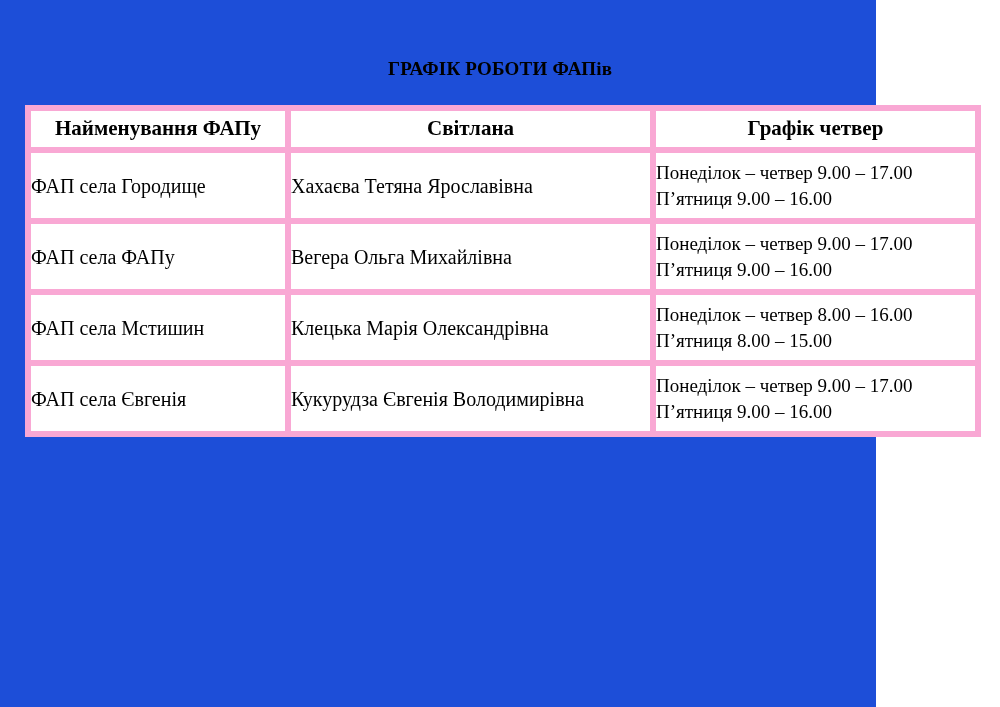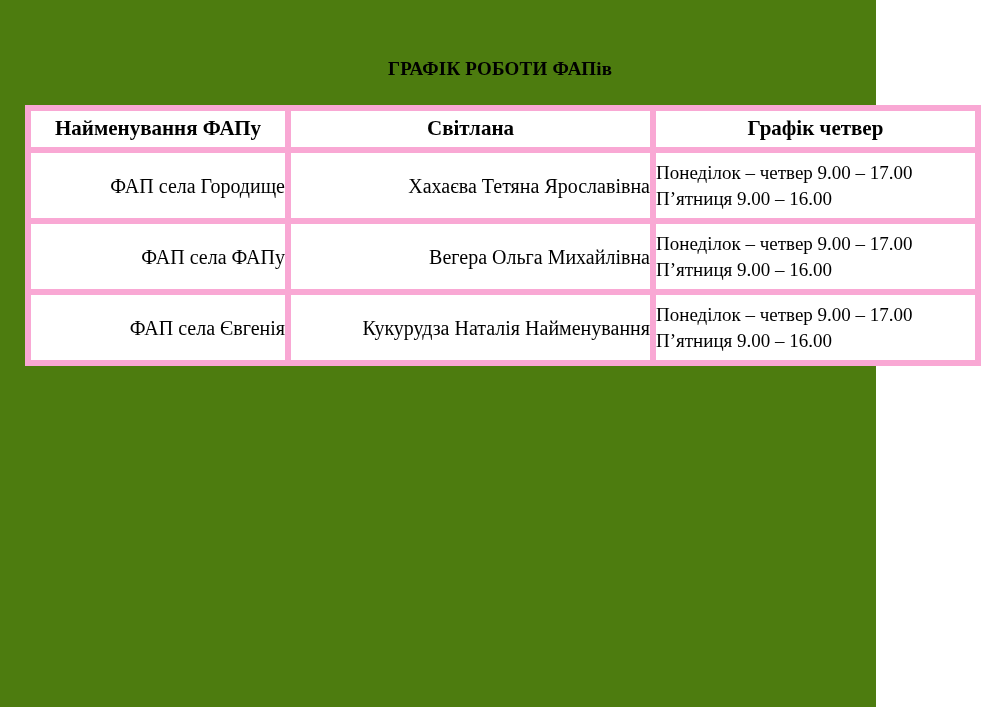--- a/index.html
+++ b/index.html
@@ -12,21 +12,21 @@
     width: 1000px;
     height: 707px;
     font-family: "Liberation Serif", "DejaVu Serif", serif;
     color: #000000;
     overflow: hidden;
   }
   .page {
     position: relative;
     width: 876px;
     height: 707px;
-    background: #4d7c0f;
+    background: #1d4ed8;
   }
   .doc-title {
     position: absolute;
     top: 58px;
     left: 0;
     width: 1000px;
     text-align: center;
     font-size: 19px;
     font-weight: bold;
     letter-spacing: 0.2px;
@@ -57,21 +57,21 @@
     font-weight: bold;
     line-height: 1.1;
     padding: 0 6px;
   }
   .cell-name,
   .cell-medic {
     height: 65px;
     font-size: 20px;
     line-height: 1.2;
     padding: 0 14px;
-    text-align: right;
+    text-align: left;
     white-space: nowrap;
   }
   .cell-schedule {
     height: 65px;
     font-size: 19px;
     line-height: 1.32;
     padding: 3px 0 3px 8px;
     text-align: left;
   }
   .cell-schedule .line {
@@ -114,24 +114,32 @@
         <td class="cell-name">ФАП села ФАПу</td>
         <td class="cell-medic">Вегера Ольга Михайлівна</td>
         <td class="cell-schedule">
           <span class="line">Понеділок – четвер 9.00 – 17.00</span>
           <span class="line">П’ятниця 9.00 – 16.00</span>
         </td>
       </tr>
 
 
 
+      <tr>
+        <td class="cell-name">ФАП села Мстишин</td>
+        <td class="cell-medic">Клецька Марія Олександрівна</td>
+        <td class="cell-schedule">
+          <span class="line">Понеділок – четвер 8.00 – 16.00</span>
+          <span class="line">П’ятниця 8.00 – 15.00</span>
+        </td>
+      </tr>
 
       <tr>
         <td class="cell-name">ФАП села Євгенія</td>
-        <td class="cell-medic">Кукурудза Наталія Найменування</td>
+        <td class="cell-medic">Кукурудза Євгенія Володимирівна</td>
         <td class="cell-schedule">
           <span class="line">Понеділок – четвер 9.00 – 17.00</span>
           <span class="line">П’ятниця 9.00 – 16.00</span>
         </td>
       </tr>
 
     </tbody>
   </table>
 
 </div>

